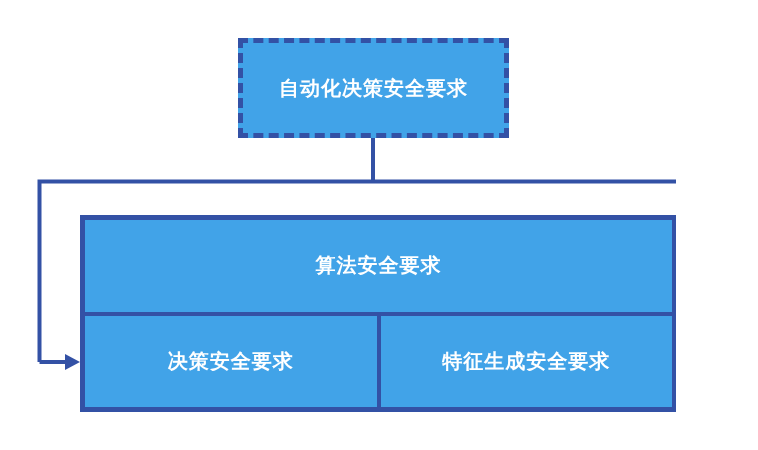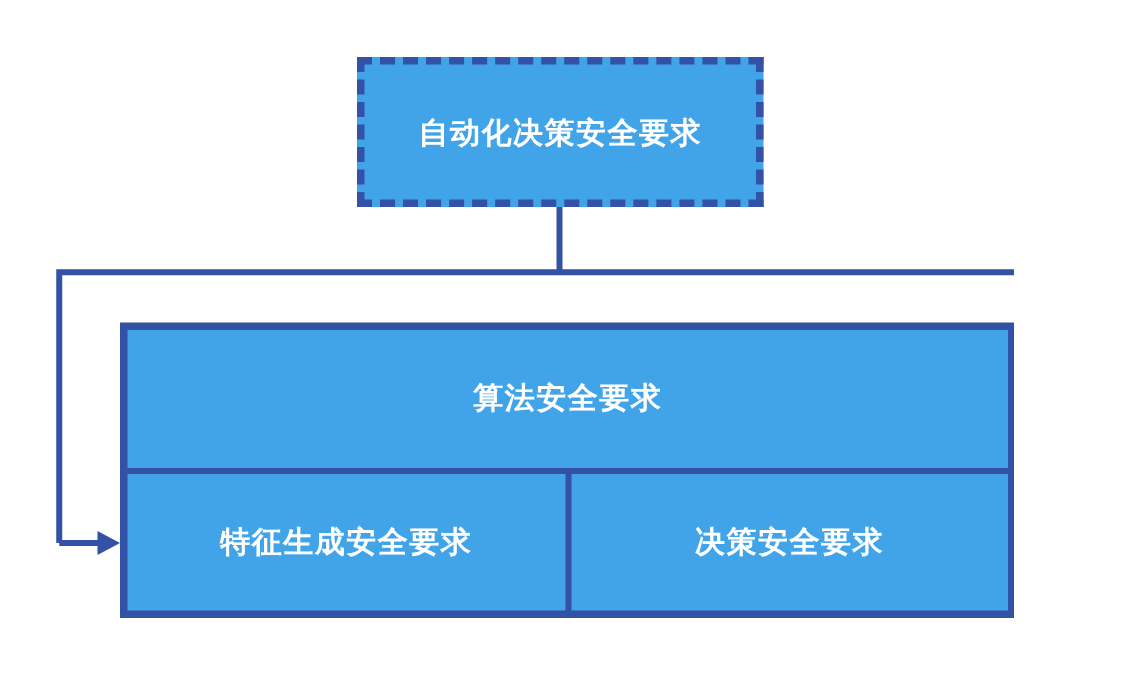--- a/index.html
+++ b/index.html
@@ -91,20 +91,20 @@
 
   <div class="node node-top">
     <span>自动化决策安全要求</span>
   </div>
 
   <div class="group-box">
     <div class="cell cell-wide">
       <span>算法安全要求</span>
     </div>
     <div class="cell">
-      <span>特征生成安全要求</span>
+      <span>决策安全要求</span>
     </div>
     <div class="cell">
-      <span>决策安全要求</span>
+      <span>特征生成安全要求</span>
     </div>
   </div>
 
 </div>
 
 </body></html>

